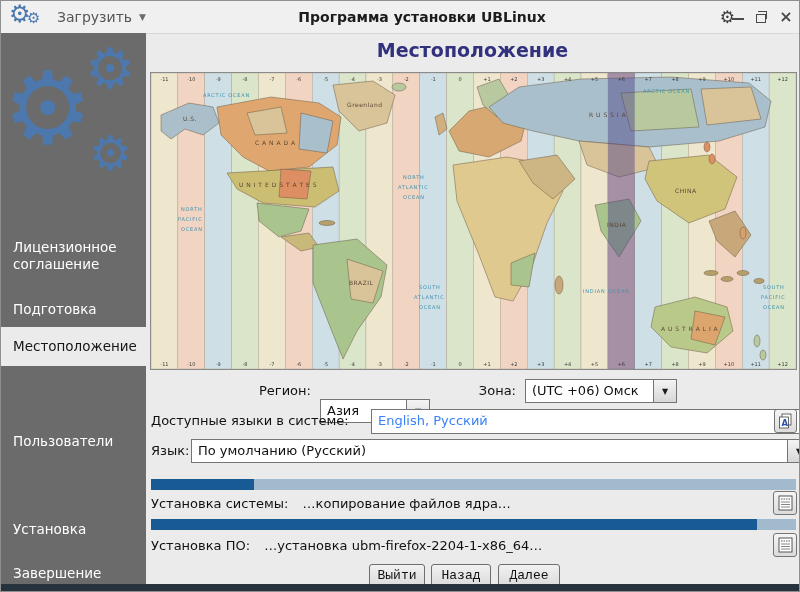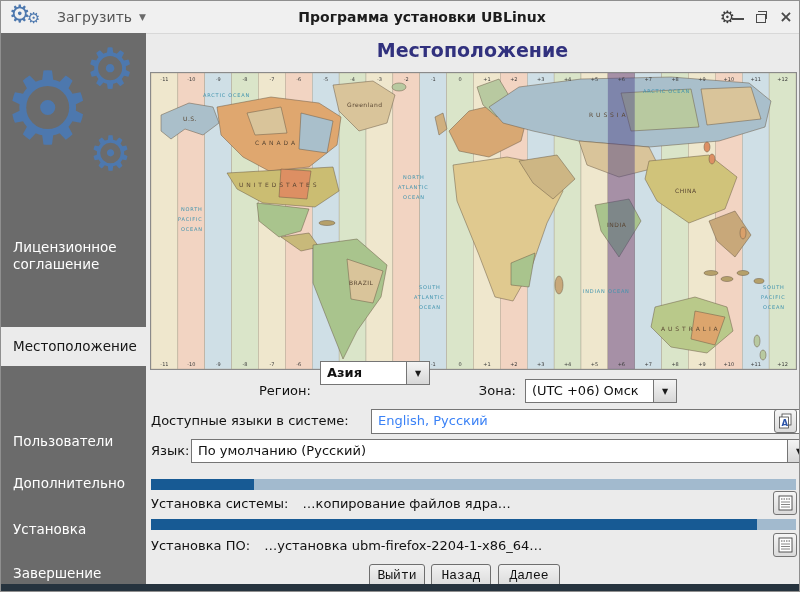--- a/index.html
+++ b/index.html
@@ -75,23 +75,23 @@
     </div>
   </div>
 
   <div class="sidebar">
     <div class="side-logo">
       <span class="g1">⚙</span>
       <span class="g2">⚙</span>
       <span class="g3">⚙</span>
     </div>
     <div class="nav-item" style="top:204px">Лицензионное соглашение</div>
+    <div class="nav-item" style="top:266px">Подготовка</div>
     <div class="nav-item active" style="top:294px">Местоположение</div>
     <div class="nav-item" style="top:398px">Пользователи</div>
-    <div class="nav-item" style="top:440px">Дополнительно</div>
     <div class="nav-item" style="top:486px">Установка</div>
     <div class="nav-item" style="top:530px">Завершение</div>
   </div>
 
   <div class="page-heading">Местоположение</div>
 
   <div class="map-frame">
     <svg id="tzmap" width="645" height="296" viewBox="0 0 645 296">
       <g id="g-stripes">
           <rect x="0" y="0" width="26.875" height="296" fill="#efe7cd" stroke="#a59c8a" stroke-width="0.4"></rect>
@@ -233,21 +233,21 @@
           <text x="524" y="120" font-size="6" fill="#5a4733" letter-spacing="0.5">CHINA</text>
           <text x="456" y="154" font-size="6" fill="#5a4733" letter-spacing="0.5">INDIA</text>
           <text x="510" y="258" font-size="6" fill="#5a4733" letter-spacing="0.5">A U S T R A L I A</text>
           <text x="198" y="212" font-size="6" fill="#5a4733" letter-spacing="0.5">BRAZIL</text>
           <text x="32" y="48" font-size="6" fill="#5a4733" letter-spacing="0.5">U.S.</text>
         </g>
     </svg>
   </div>
 
   <div class="form-label" style="left:258px;top:378px;width:55px;text-align:left;">Регион:</div>
-  <div class="combo" style="left:319px;top:360px;width:110px;font-weight:bold;">
+  <div class="combo" style="left:319px;top:398px;width:110px;">
     <span class="val">Азия</span>
     <span class="arrow">▼</span>
   </div>
   <div class="form-label" style="left:470px;top:378px;width:45px;text-align:right;">Зона:</div>
   <div class="combo" style="left:524px;top:378px;width:152px;">
     <span class="val">(UTC +06) Омск</span>
     <span class="arrow">▼</span>
   </div>
 
   <div class="form-label" style="left:150px;top:408px;">Доступные языки в системе:</div>

